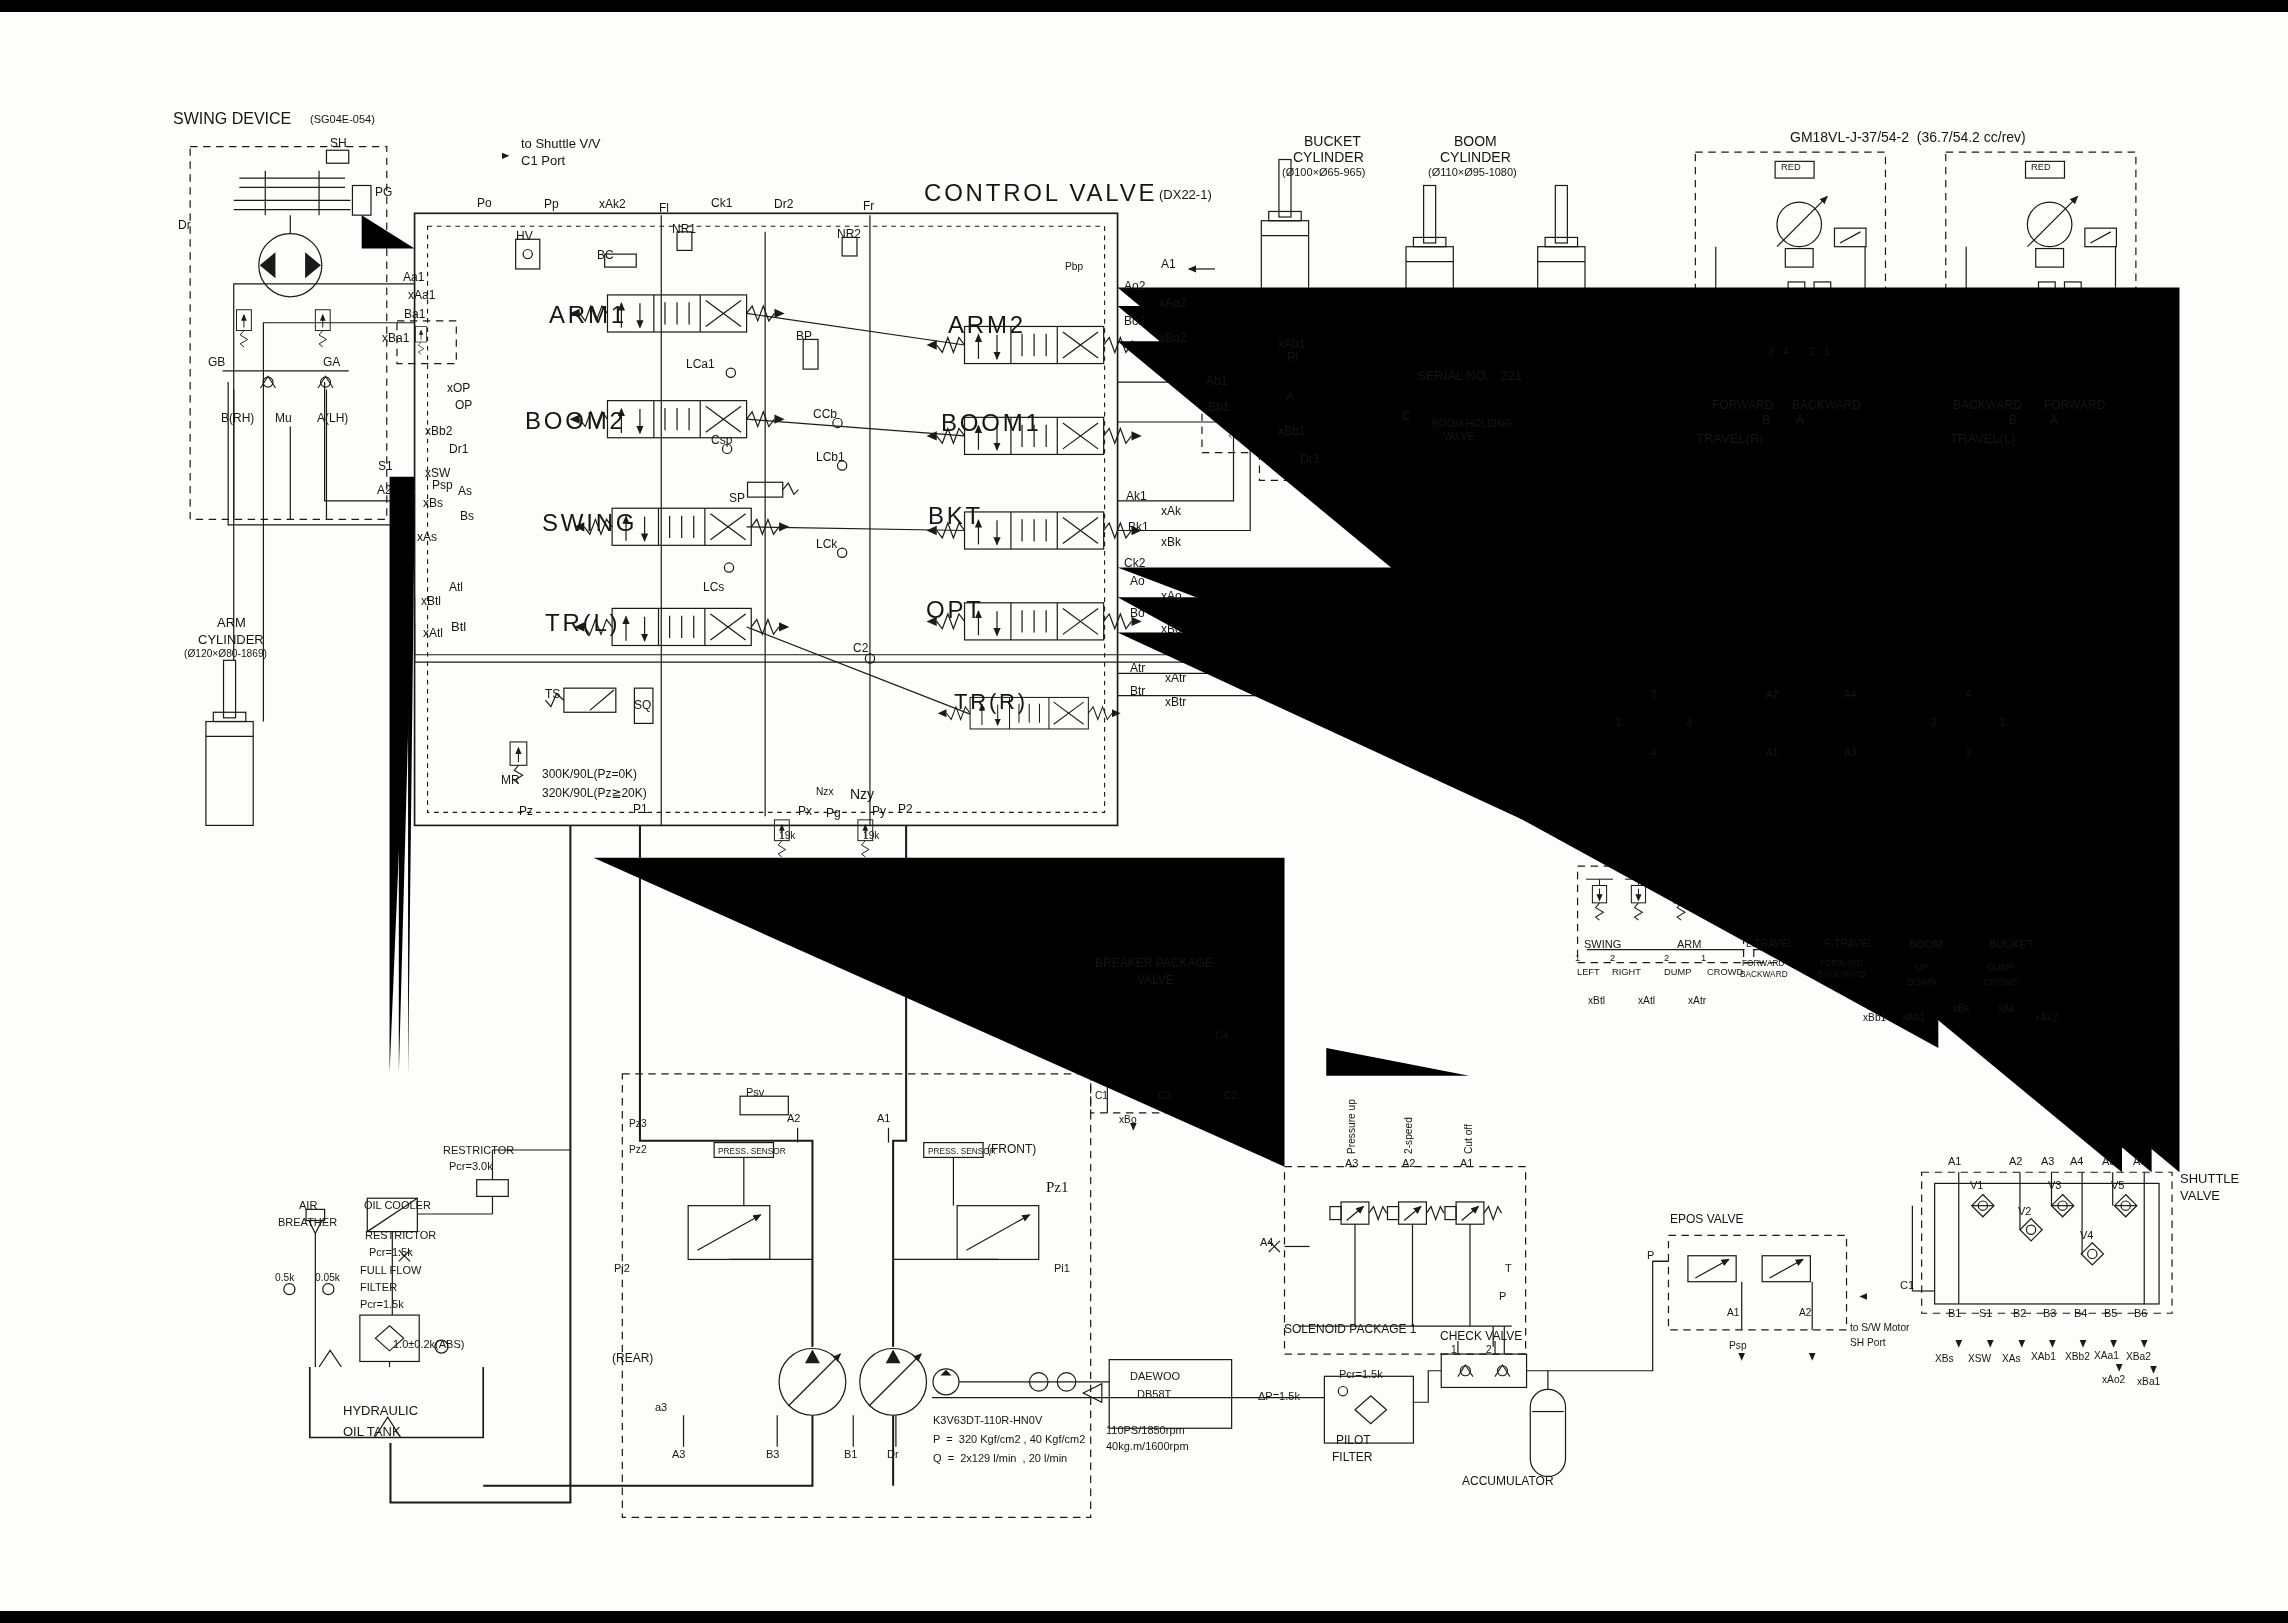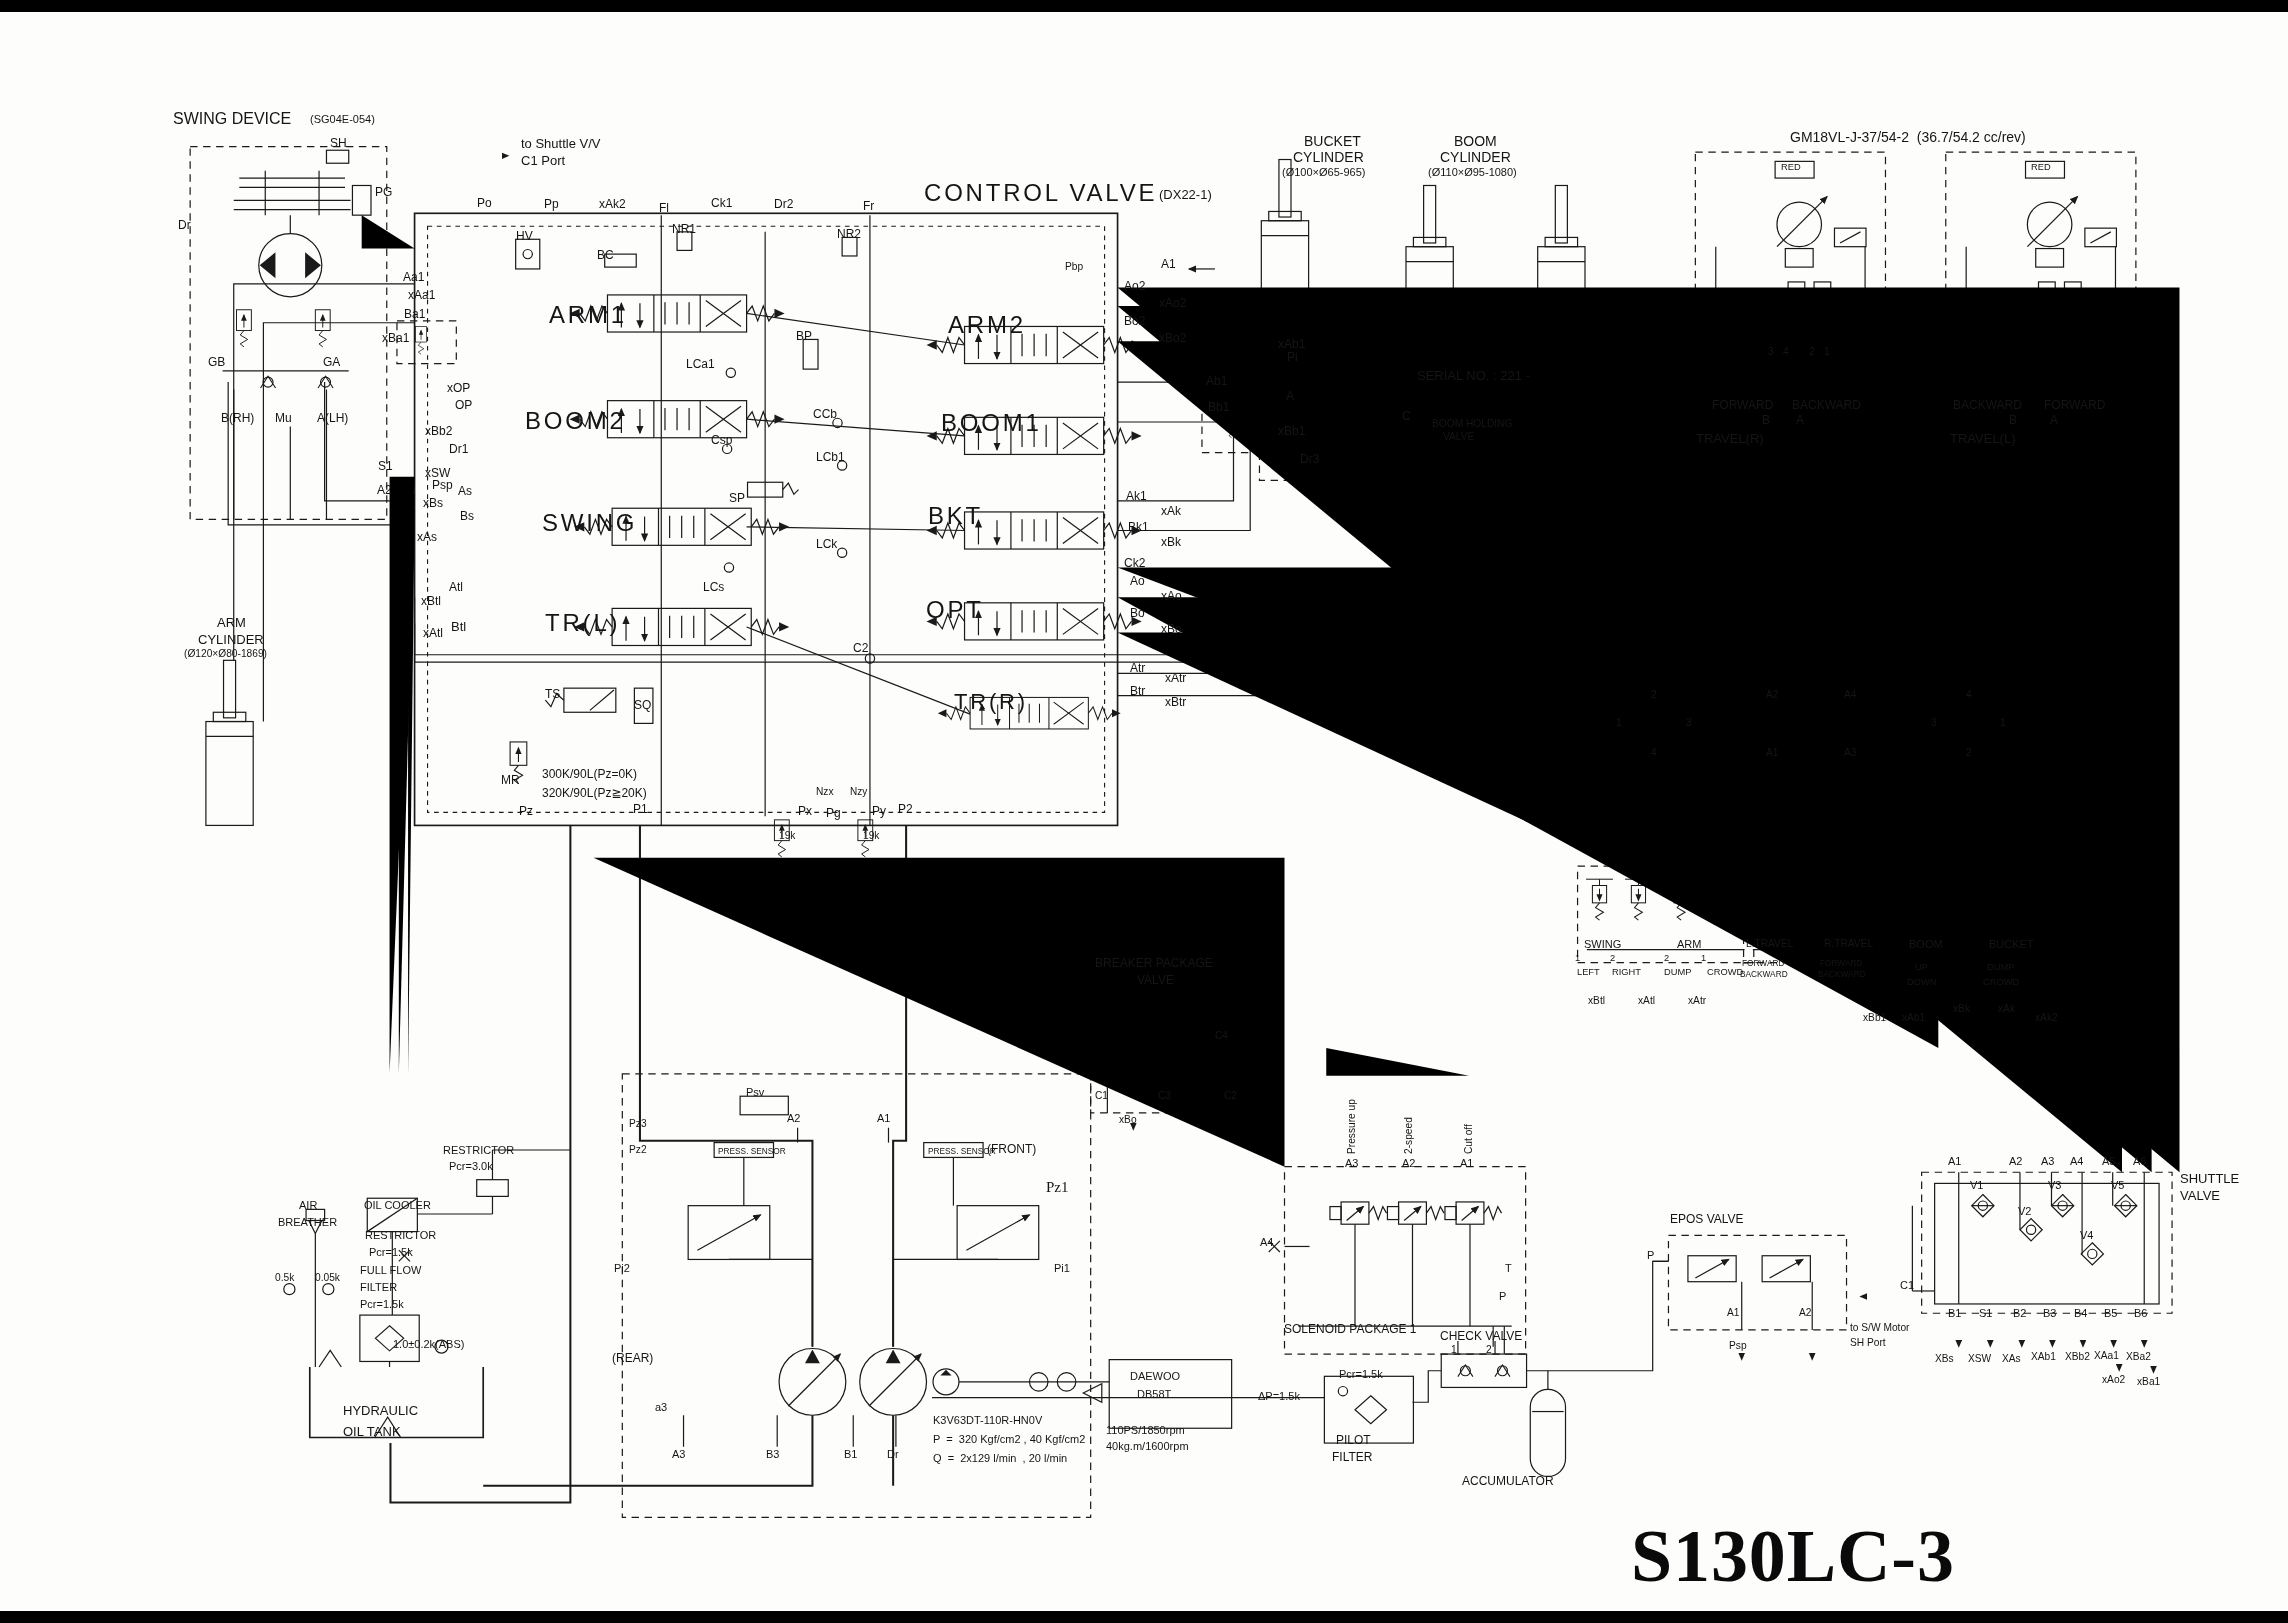--- a/index.html
+++ b/index.html
@@ -428,21 +428,20 @@
     <path class="p" d="M2279,1406 V1452" marker-end="url(#arr)"></path>
     <path class="p" d="M2312,1406 V1452" marker-end="url(#arr)"></path>
     <path class="p" d="M2285,1460 V1478" marker-end="url(#arr)"></path>
     <path class="p" d="M2322,1462 V1480" marker-end="url(#arr)"></path>
     <path class="p" d="M1878,1434 V1466" marker-end="url(#arr)"></path>
     <path class="p" d="M1954,1434 V1466" marker-end="url(#arr)"></path>
     <path class="p" d="M615,905 H1176"></path>
     <path class="p" d="M640,925 H1385 V1258"></path>
   </svg>
 
-  <div class="main-title">S130LC-3</div>
   <div id="labels">
       <div class="lb" style="left: 173px; top: 111px; font-size: 16px;">SWING DEVICE</div>
       <div class="lb" style="left: 310px; top: 114px; font-size: 11px;">(SG04E-054)</div>
       <div class="lb" style="left: 330px; top: 137px; font-size: 12px;">SH</div>
       <div class="lb" style="left: 521px; top: 137px; font-size: 13px;">to Shuttle V/V</div>
       <div class="lb" style="left: 521px; top: 154px; font-size: 13px;">C1 Port</div>
       <div class="lb" style="left: 375px; top: 186px; font-size: 12px;">PG</div>
       <div class="lb" style="left: 178px; top: 219px; font-size: 12px;">Dr</div>
       <div class="lb" style="left: 208px; top: 356px; font-size: 12px;">GB</div>
       <div class="lb" style="left: 323px; top: 356px; font-size: 12px;">GA</div>
@@ -483,21 +482,21 @@
       <div class="lb" style="left: 816px; top: 451px; font-size: 12px;">LCb1</div>
       <div class="lb" style="left: 816px; top: 538px; font-size: 12px;">LCk</div>
       <div class="lb" style="left: 545px; top: 688px; font-size: 12px;">TS</div>
       <div class="lb" style="left: 634px; top: 699px; font-size: 12px;">SQ</div>
       <div class="lb" style="left: 501px; top: 774px; font-size: 12px;">MR</div>
       <div class="lb" style="left: 542px; top: 768px; font-size: 12px;">300K/90L(Pz=0K)</div>
       <div class="lb" style="left: 542px; top: 787px; font-size: 12px;">320K/90L(Pz≧20K)</div>
       <div class="lb" style="left: 519px; top: 805px; font-size: 12px;">Pz</div>
       <div class="lb" style="left: 633px; top: 803px; font-size: 12px;">P1</div>
       <div class="lb" style="left: 816px; top: 787px; font-size: 10.2px;">Nzx</div>
-      <div class="lb" style="left: 850px; top: 787px; font-size: 10px;">Nzy</div>
+      <div class="lb" style="left: 850px; top: 787px; font-size: 14px;">Nzy</div>
       <div class="lb" style="left: 798px; top: 805px; font-size: 12px;">Px</div>
       <div class="lb" style="left: 826px; top: 807px; font-size: 12px;">Pg</div>
       <div class="lb" style="left: 872px; top: 805px; font-size: 12px;">Py</div>
       <div class="lb" style="left: 898px; top: 803px; font-size: 12px;">P2</div>
       <div class="lb" style="left: 779px; top: 831px; font-size: 10.2px;">19k</div>
       <div class="lb" style="left: 863px; top: 831px; font-size: 10.2px;">19k</div>
       <div class="lb" style="left: 853px; top: 642px; font-size: 12px;">C2</div>
       <div class="lb" style="left: 403px; top: 271px; font-size: 12px;">Aa1</div>
       <div class="lb" style="left: 408px; top: 289px; font-size: 12px;">xAa1</div>
       <div class="lb" style="left: 404px; top: 308px; font-size: 12px;">Ba1</div>

